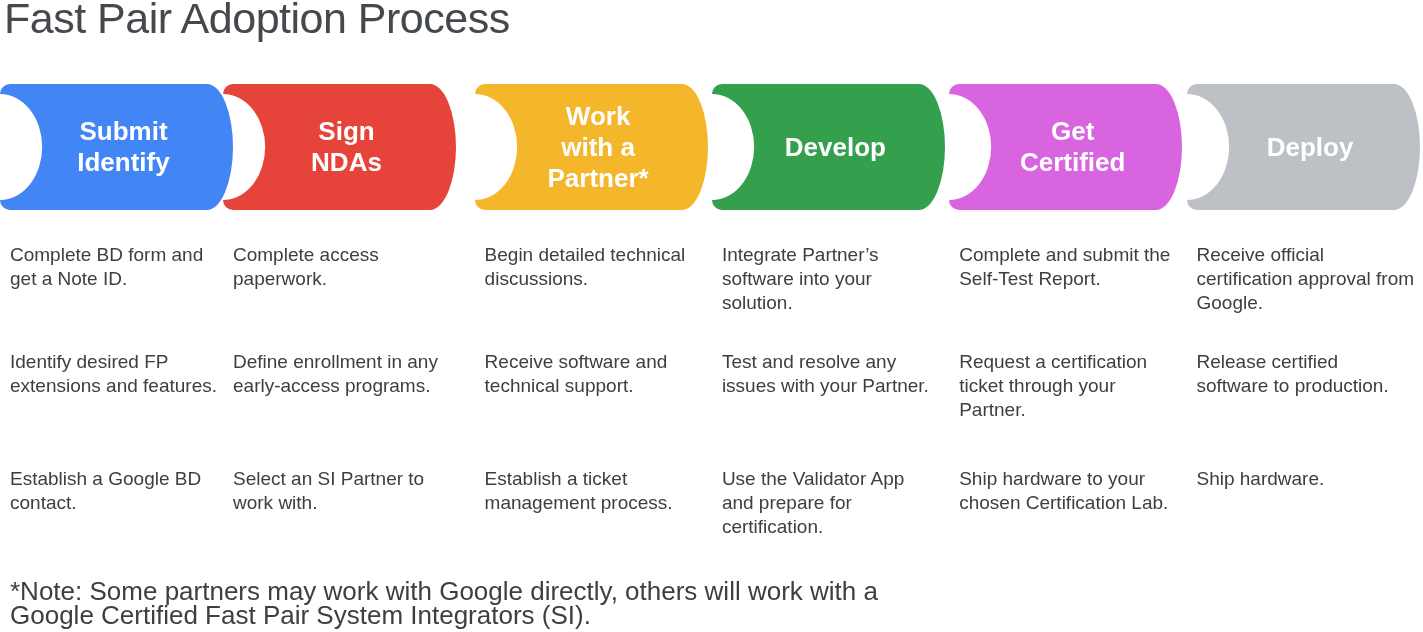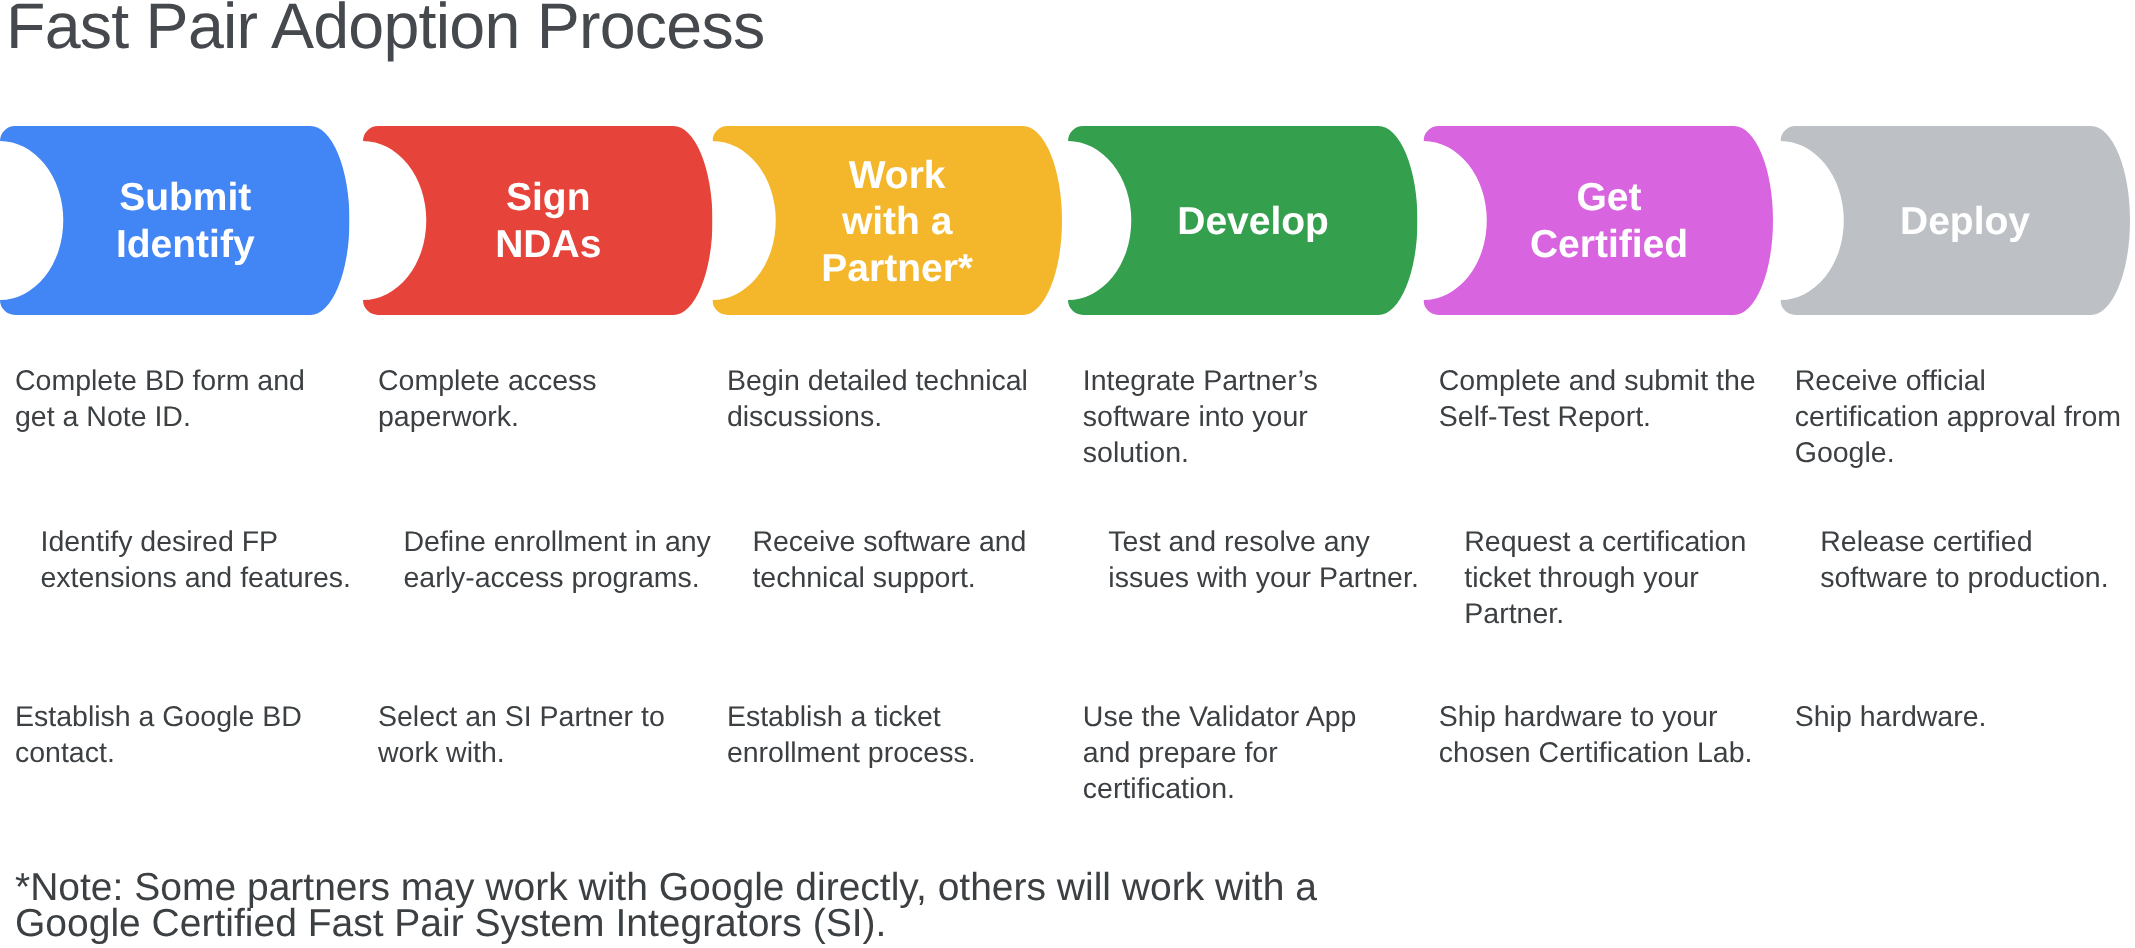--- a/index.html
+++ b/index.html
@@ -32,21 +32,21 @@
     color:#ffffff;
     font-size:26px; line-height:31px; font-weight:bold;
     padding-left:14px;
   }
   .task {
     position:absolute; left:10px; width:218px;
     font-size:19px; line-height:24px;
     color:#3c4043;
   }
   .task-0 { top:243px; }
-  .task-1 { top:350px;margin-left:17px; }
+  .task-1 { top:350px; }
   .task-2 { top:467px; }
   .note {
     position:absolute; left:10px; top:579px;
     font-size:26px; line-height:24px;
     color:#3c4043;
     white-space:pre-line;
   }
 </style>
 </head>
 <body>
@@ -59,21 +59,21 @@
       <svg viewBox="0 0 232 126" preserveAspectRatio="none" aria-hidden="true">
         <path d="M 10 0 H 206 A 26 63 0 0 1 206 126 H 10 A 10 10 0 0 1 0 116 A 42 53 0 0 0 0 10 A 10 10 0 0 1 10 0 Z" fill="#4285F4"></path>
       </svg>
       <div class="step-label">Submit
 Identify</div>
     </div>
     <div class="task task-0">Complete BD form and get a Note ID.</div>
     <div class="task task-1">Identify desired FP extensions and features.</div>
     <div class="task task-2">Establish a Google BD contact.</div>
   </div>
-      <div class="step-col" style="left: 242px;">
+      <div class="step-col" style="left: 223px;">
     <div class="chevron">
       <svg viewBox="0 0 232 126" preserveAspectRatio="none" aria-hidden="true">
         <path d="M 10 0 H 206 A 26 63 0 0 1 206 126 H 10 A 10 10 0 0 1 0 116 A 42 53 0 0 0 0 10 A 10 10 0 0 1 10 0 Z" fill="#E6443A"></path>
       </svg>
       <div class="step-label">Sign
 NDAs</div>
     </div>
     <div class="task task-0">Complete access paperwork.</div>
     <div class="task task-1">Define enrollment in any early-access programs.</div>
     <div class="task task-2">Select an SI Partner to work with.</div>
@@ -82,21 +82,21 @@
     <div class="chevron">
       <svg viewBox="0 0 232 126" preserveAspectRatio="none" aria-hidden="true">
         <path d="M 10 0 H 206 A 26 63 0 0 1 206 126 H 10 A 10 10 0 0 1 0 116 A 42 53 0 0 0 0 10 A 10 10 0 0 1 10 0 Z" fill="#F4B72B"></path>
       </svg>
       <div class="step-label">Work
 with a
 Partner*</div>
     </div>
     <div class="task task-0">Begin detailed technical discussions.</div>
     <div class="task task-1">Receive software and technical support.</div>
-    <div class="task task-2">Establish a ticket enrollment process.</div>
+    <div class="task task-2">Establish a ticket management process.</div>
   </div>
       <div class="step-col" style="left: 711.9px;">
     <div class="chevron">
       <svg viewBox="0 0 232 126" preserveAspectRatio="none" aria-hidden="true">
         <path d="M 10 0 H 206 A 26 63 0 0 1 206 126 H 10 A 10 10 0 0 1 0 116 A 42 53 0 0 0 0 10 A 10 10 0 0 1 10 0 Z" fill="#34A04E"></path>
       </svg>
       <div class="step-label">Develop</div>
     </div>
     <div class="task task-0">Integrate Partner’s software into your solution.</div>
     <div class="task task-1">Test and resolve any issues with your Partner.</div>

